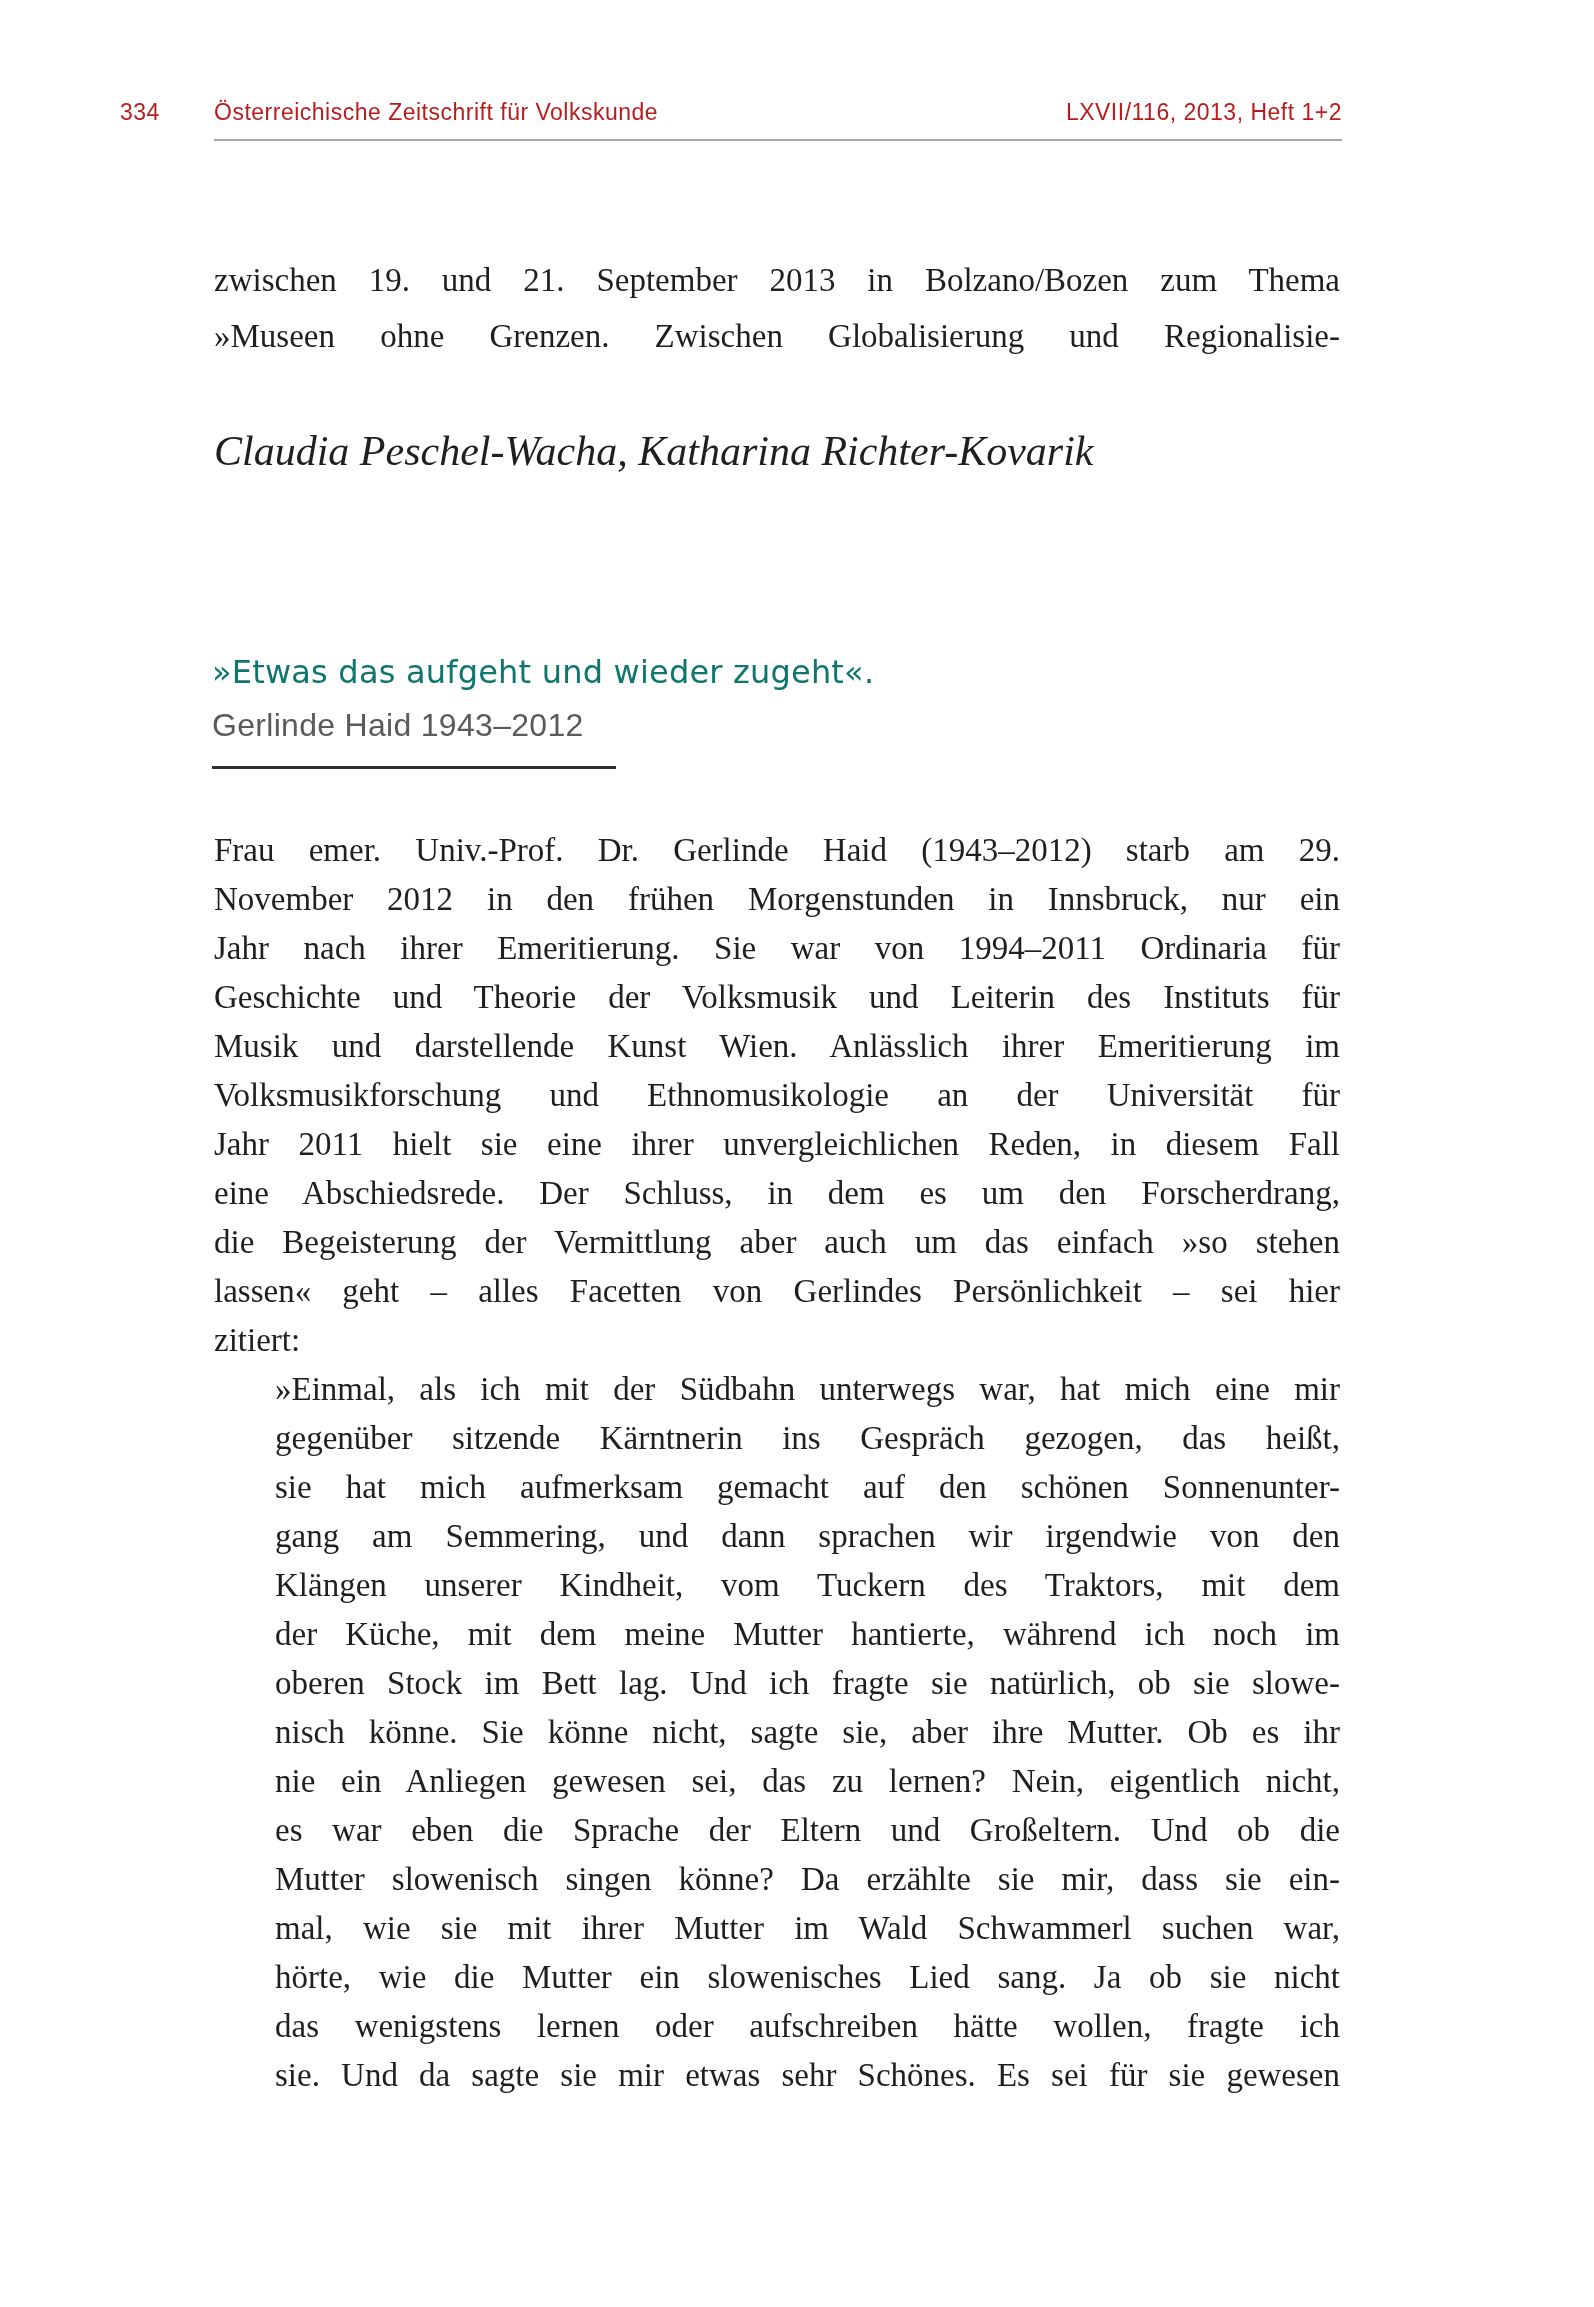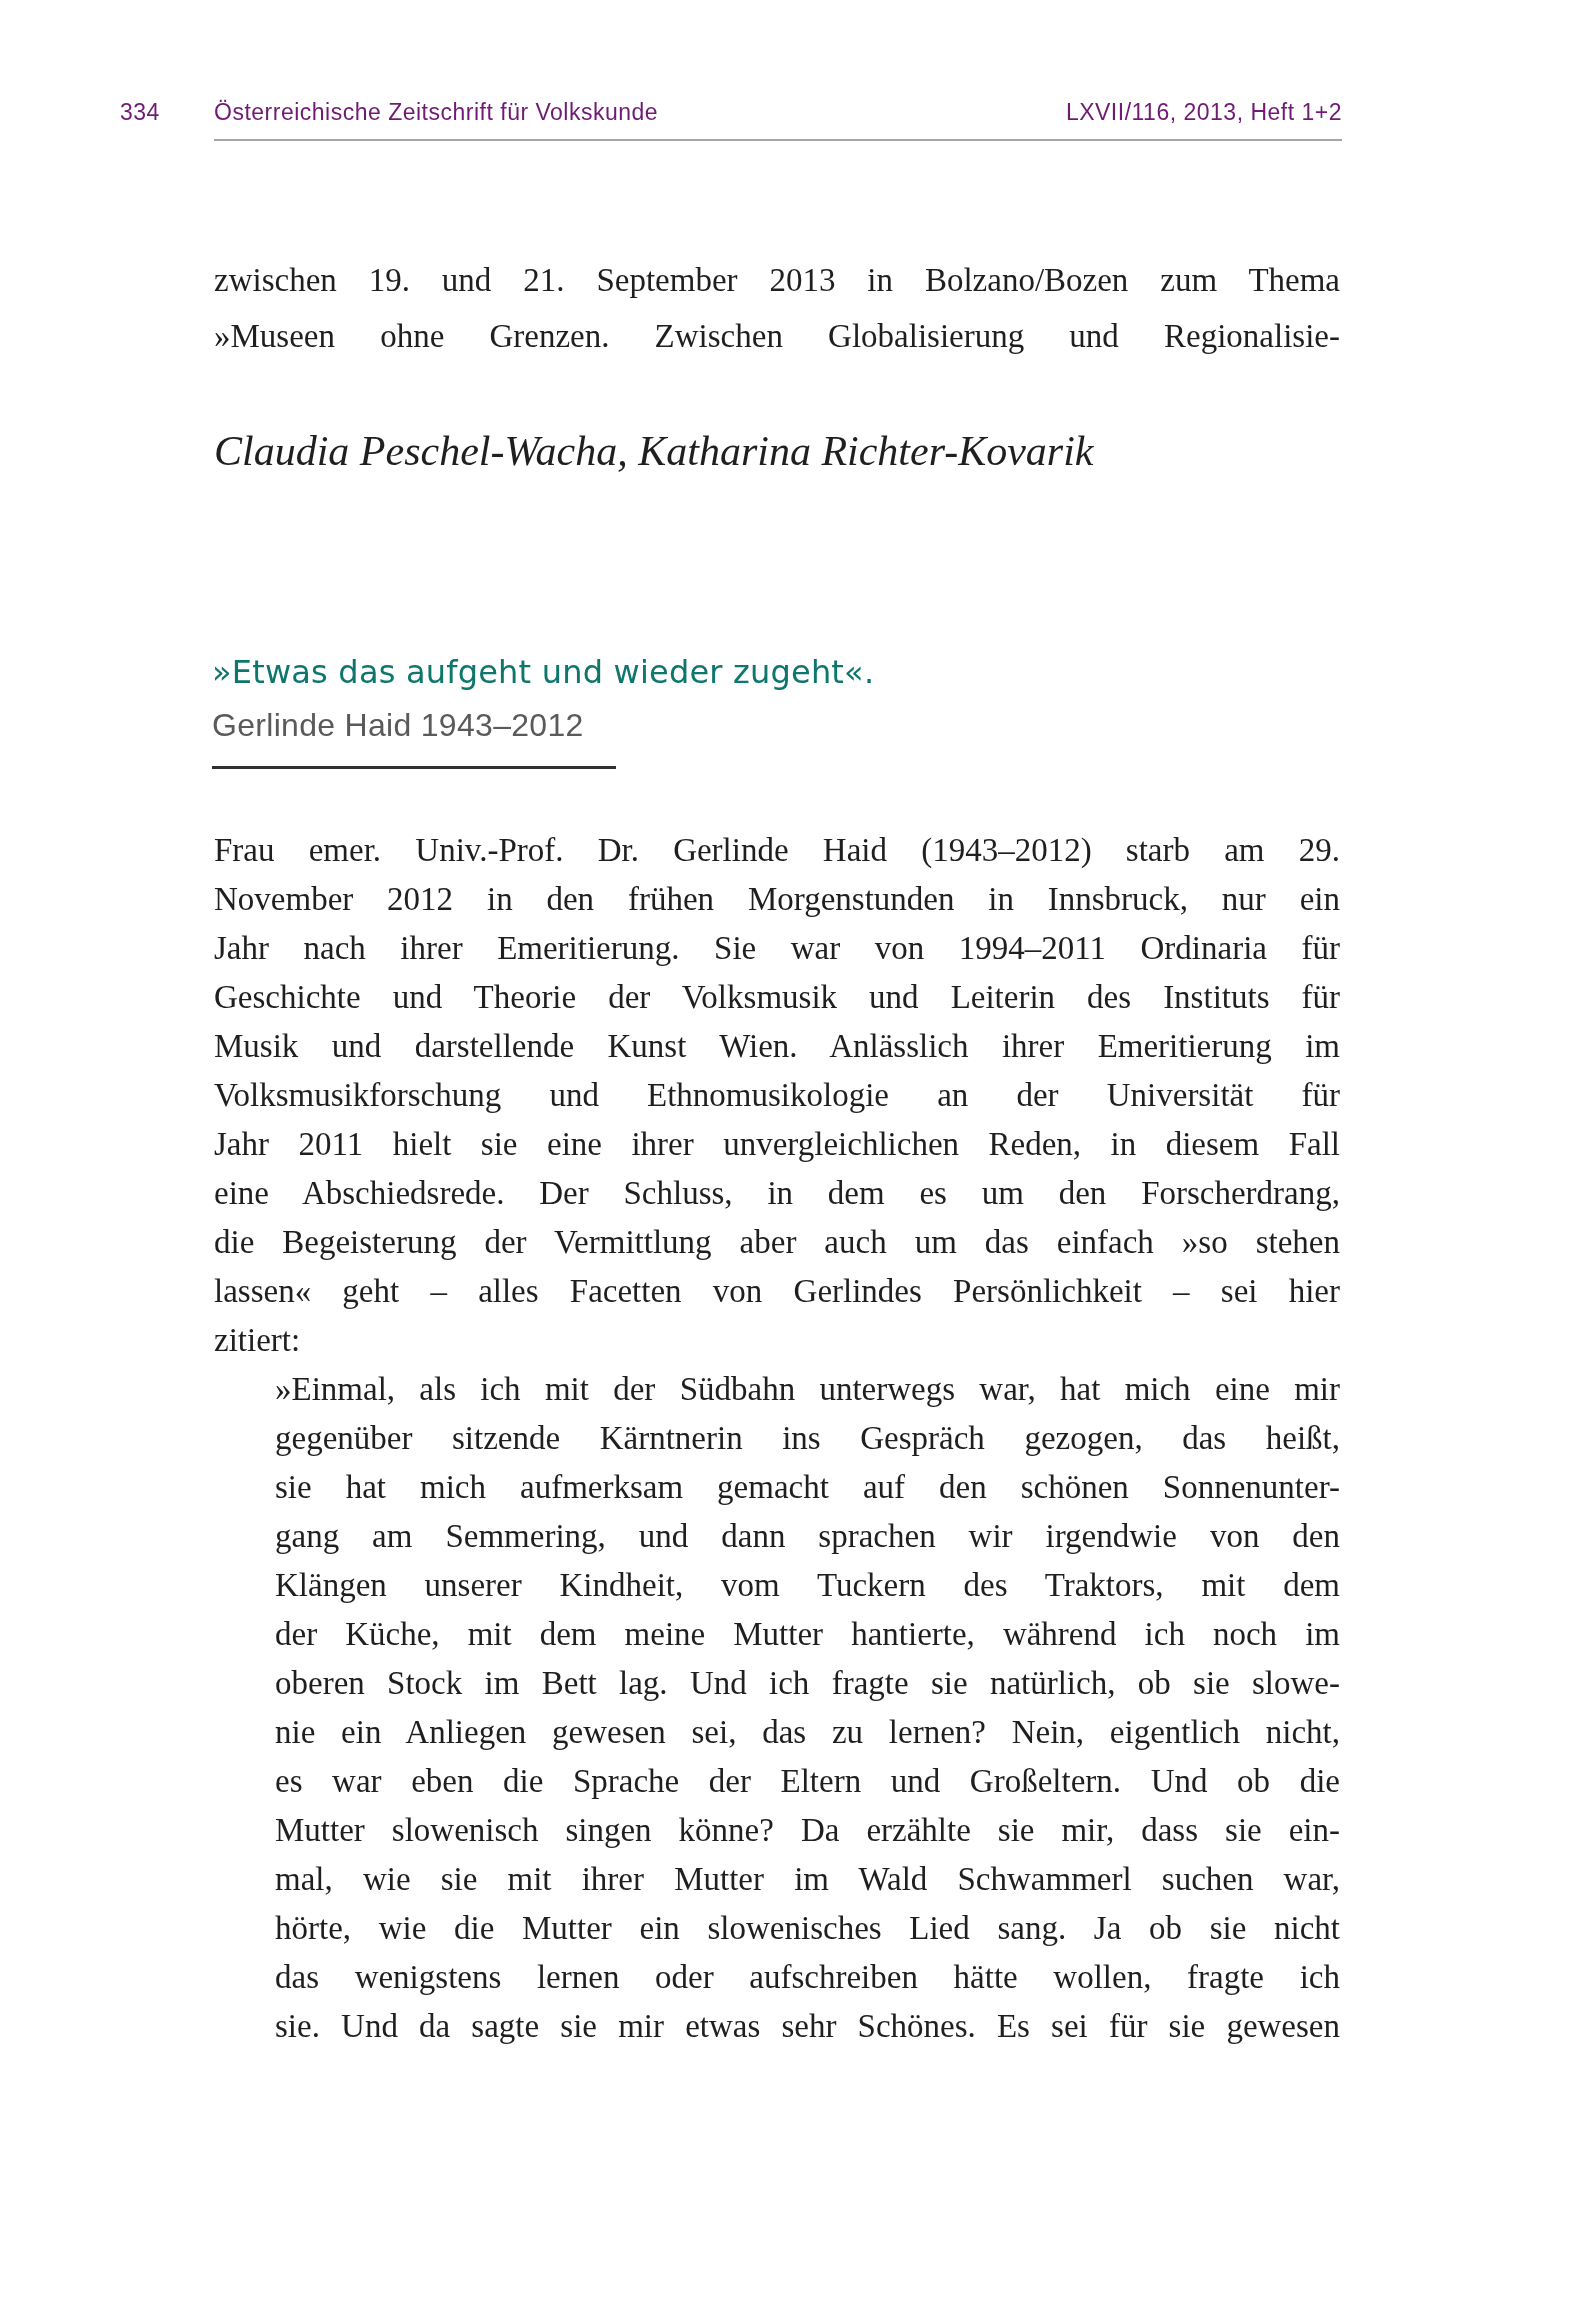--- a/index.html
+++ b/index.html
@@ -5,21 +5,21 @@
   html,body { margin:0; padding:0; background:#e8e8e8; }
   .page {
     position:relative; width:1595px; height:2307px; margin:0 auto;
     background:#ffffff; overflow:hidden;
     font-family:"Liberation Serif", serif; color:#1f1f1f;
   }
   
   .running-head {
     position:absolute; top:99px; left:120px; width:1222px; height:33px;
     font-family:"Liberation Sans", sans-serif; font-size:23px;
-    color:#701a75; letter-spacing:0.5px; font-weight:normal;
+    color:#b91c1c; letter-spacing:0.5px; font-weight:normal;
   }
   .pgnum  { position:absolute; left:0; top:0; }
   .jtitle { position:absolute; left:94px; top:0; }
   .issue  { position:absolute; right:0; top:0; }
   .hrule  { position:absolute; left:214px; top:139px; width:1128px; height:2.4px; background:#a6a6a6; }
 
   
   .intro {
     position:absolute; left:214px; top:252px; width:1126px;
     font-size:33px; line-height:56px;
@@ -92,20 +92,21 @@
     <div class="bl">zitiert:</div>
 
     <div class="quote">
       <div class="bl jl">»Einmal, als ich mit der Südbahn unterwegs war, hat mich eine mir</div>
       <div class="bl jl">gegenüber sitzende Kärntnerin ins Gespräch gezogen, das heißt,</div>
       <div class="bl jl">sie hat mich aufmerksam gemacht auf den schönen Sonnenunter-</div>
       <div class="bl jl">gang am Semmering, und dann sprachen wir irgendwie von den</div>
       <div class="bl jl">Klängen unserer Kindheit, vom Tuckern des Traktors, mit dem</div>
       <div class="bl jl">der Küche, mit dem meine Mutter hantierte, während ich noch im</div>
       <div class="bl jl">oberen Stock im Bett lag. Und ich fragte sie natürlich, ob sie slowe-</div>
+      <div class="bl jl">nisch könne. Sie könne nicht, sagte sie, aber ihre Mutter. Ob es ihr</div>
       <div class="bl jl">nie ein Anliegen gewesen sei, das zu lernen? Nein, eigentlich nicht,</div>
       <div class="bl jl">es war eben die Sprache der Eltern und Großeltern. Und ob die</div>
       <div class="bl jl">Mutter slowenisch singen könne? Da erzählte sie mir, dass sie ein-</div>
       <div class="bl jl">mal, wie sie mit ihrer Mutter im Wald Schwammerl suchen war,</div>
       <div class="bl jl">hörte, wie die Mutter ein slowenisches Lied sang. Ja ob sie nicht</div>
       <div class="bl jl">das wenigstens lernen oder aufschreiben hätte wollen, fragte ich</div>
       <div class="bl jl">sie. Und da sagte sie mir etwas sehr Schönes. Es sei für sie gewesen</div>
     </div>
   </section>
 

